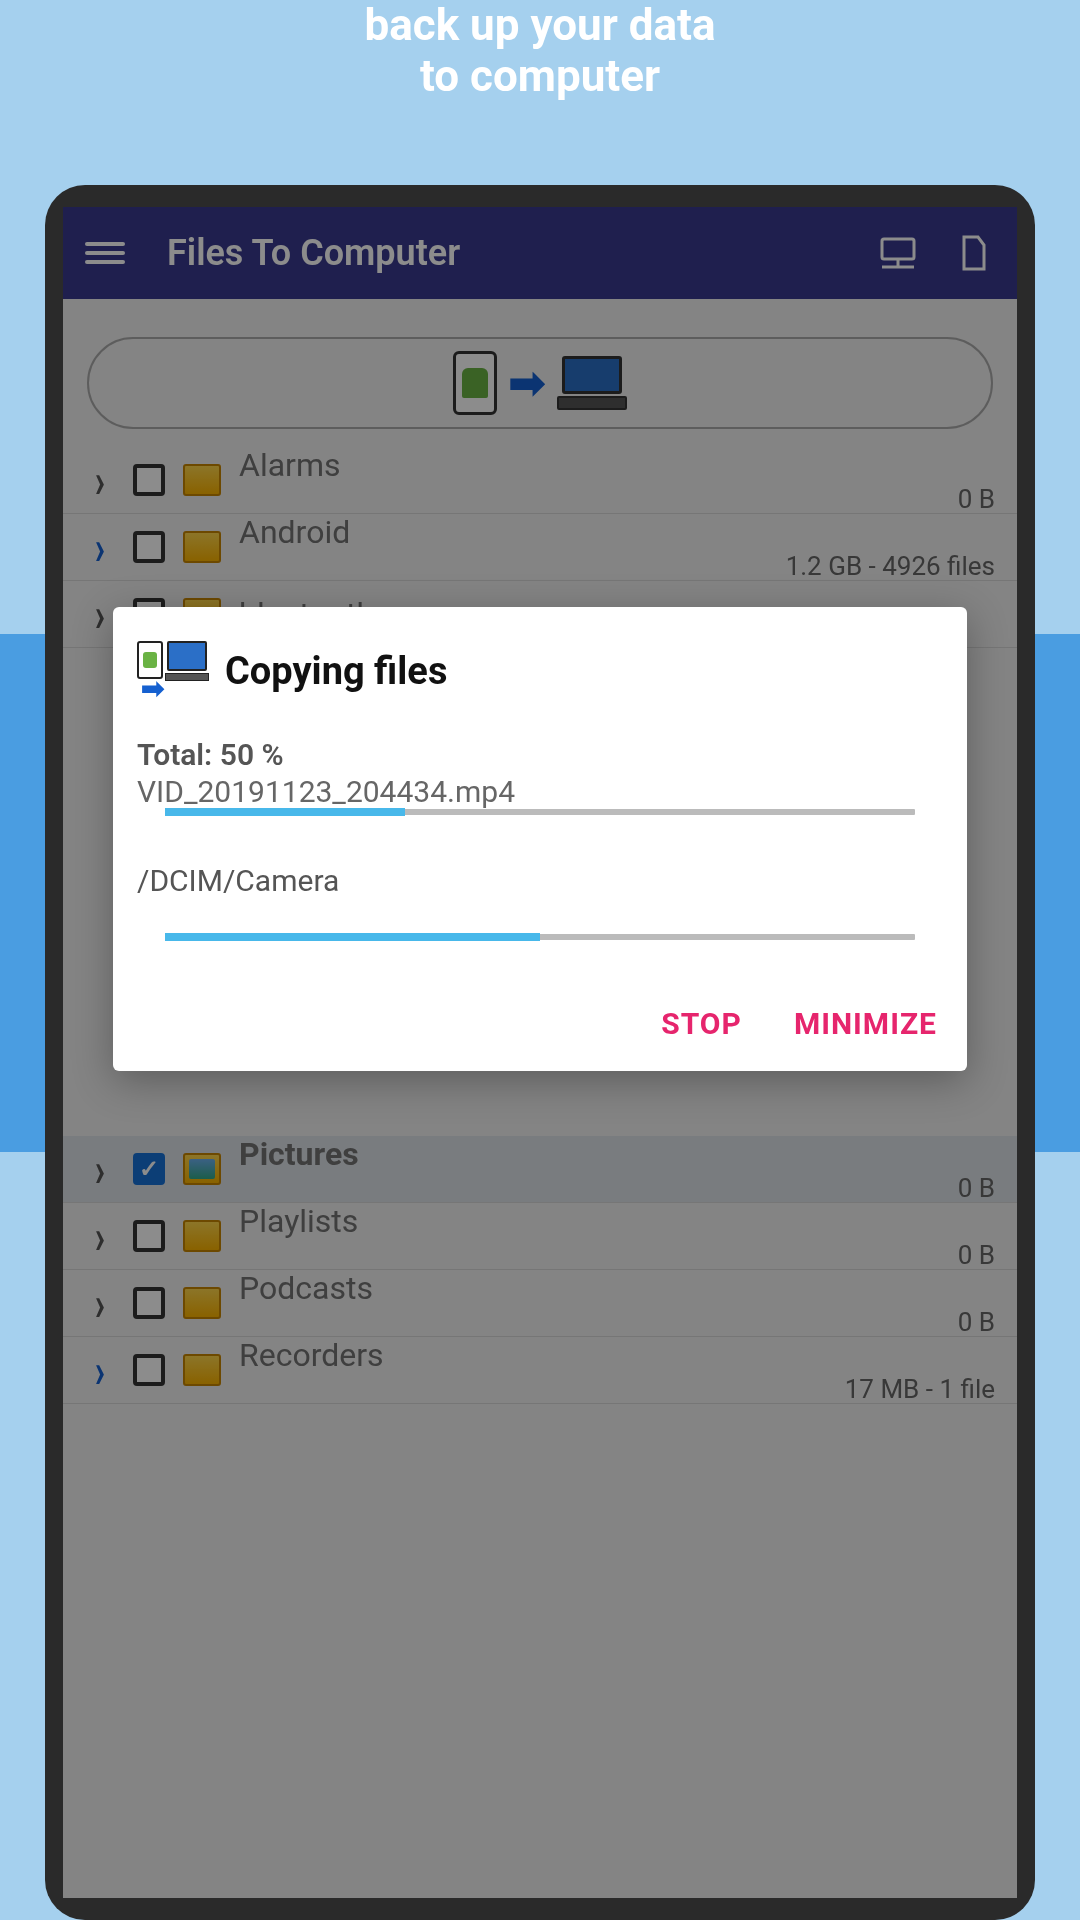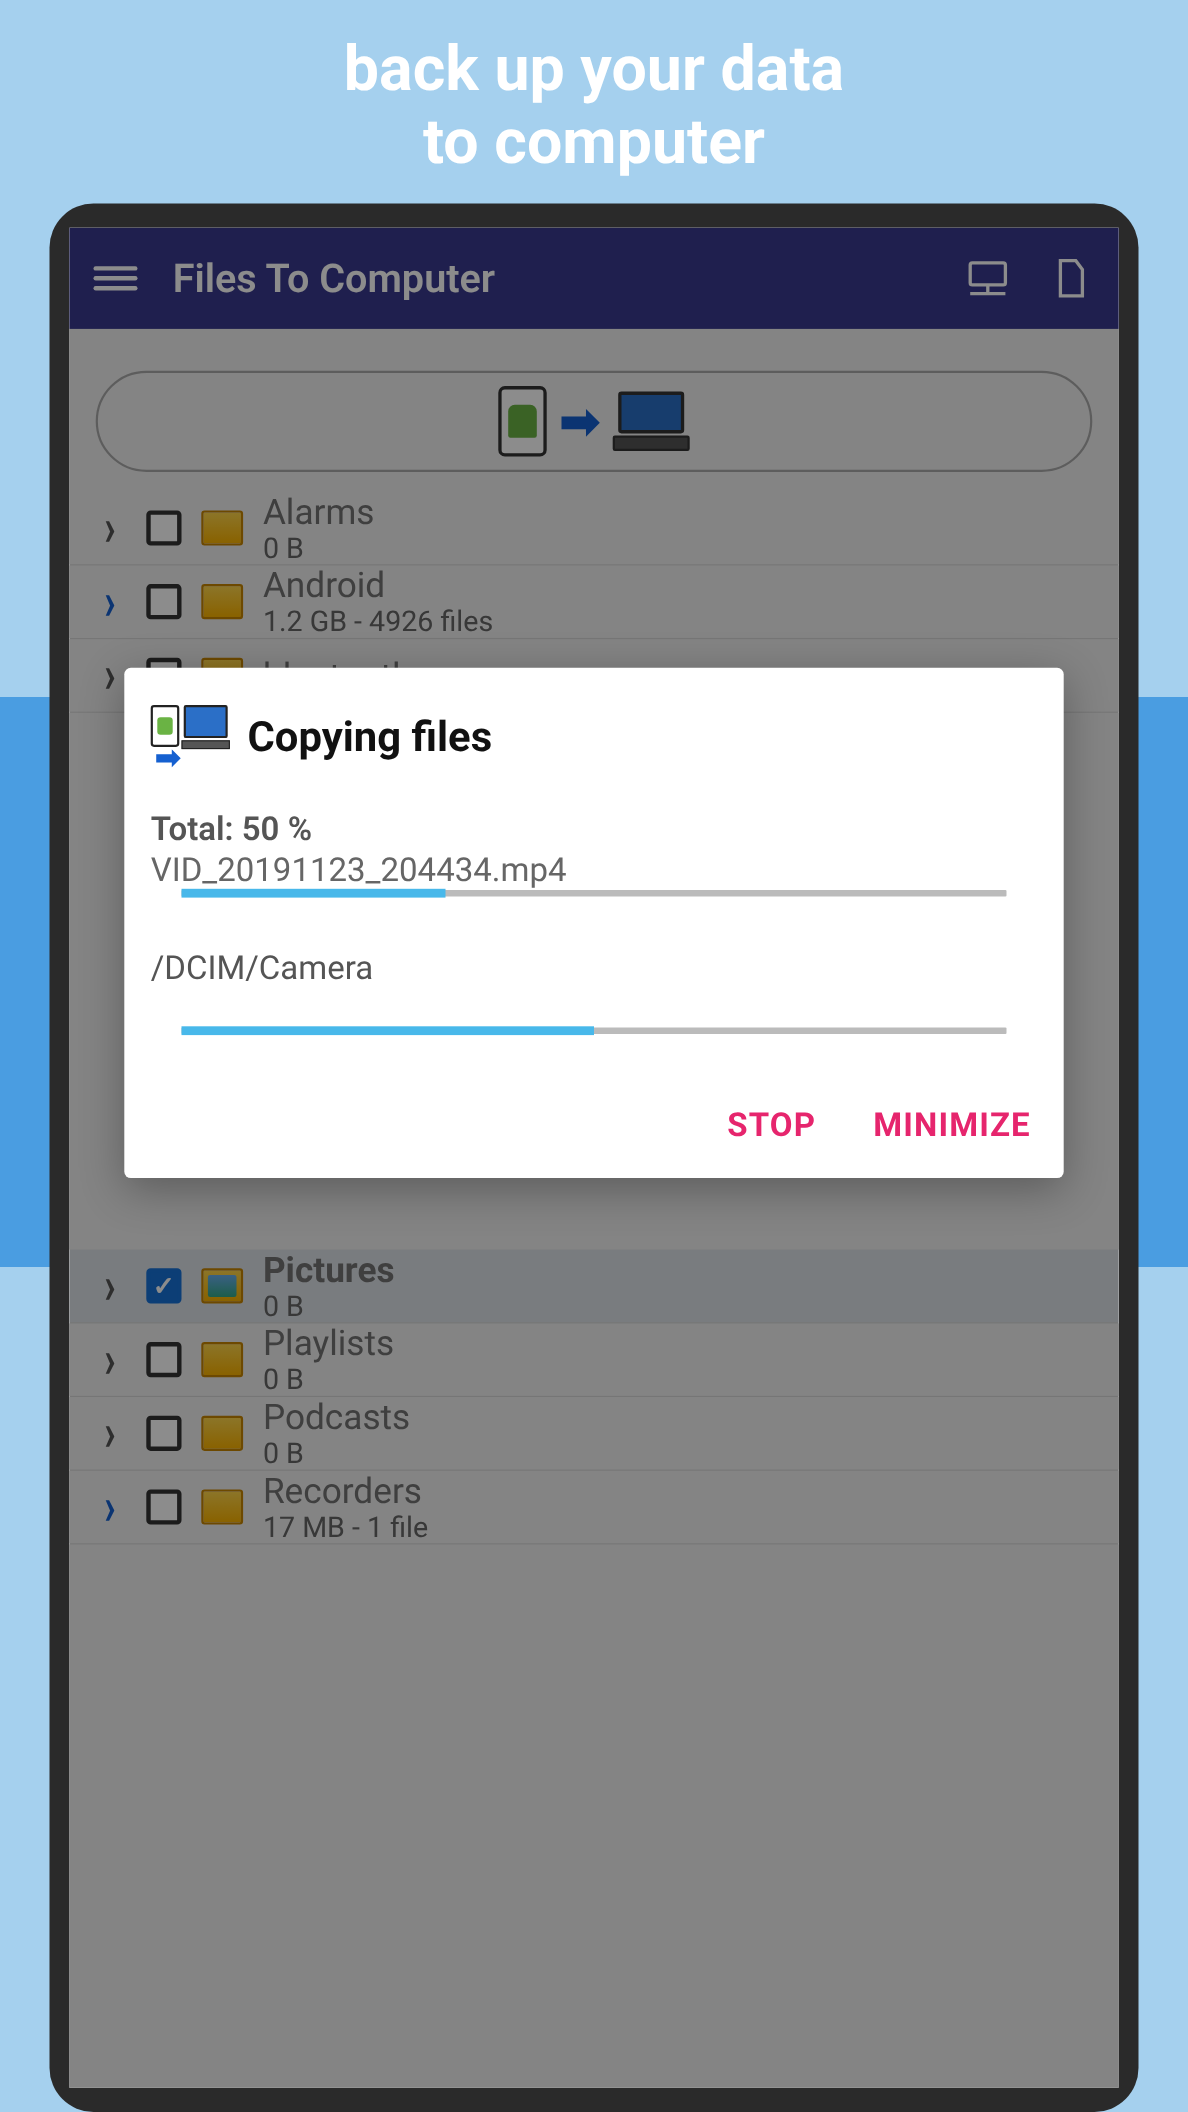--- a/index.html
+++ b/index.html
@@ -7,23 +7,22 @@
   
   .page-bg {
     width: 100%; height: 100%;
     background: linear-gradient(to bottom, #a5d0ee 0%, #a5d0ee 33%, #4a9de1 33%, #4a9de1 60%, #a5d0ee 60%, #a5d0ee 100%);
     position: relative;
   }
   
   .promo-title {
     text-align: center;
     color: white;
-    font-size: 57px;
+    font-size: 44px;
     font-weight: 700;
-    padding-top: 30px;
     line-height: 1.15;
   }
   
   .phone-frame {
     position: absolute;
     left: 45px;
     top: 185px;
     width: 990px;
     height: 1735px;
     background: #2a2a2a;
@@ -41,21 +40,21 @@
   .app-bar {
     background: #3a3a8e;
     height: 92px;
     display: flex;
     align-items: center;
     padding: 0 20px;
     gap: 30px;
   }
   .app-bar .hamburger { width: 44px; height: 44px; display:flex; flex-direction:column; justify-content:space-evenly; padding:6px 2px;}
   .app-bar .hamburger span { display:block; height:4px; background:#fff; border-radius:2px;}
-  .app-bar .title { color:#fff; font-size:36px; font-weight:600; flex:1; }
+  .app-bar .title { color:#fff; font-size:36px; font-weight:600; flex:1; margin-left:10px;}
   .app-bar .icon-btn { width:46px; height:46px; display:flex; align-items:center; justify-content:center; }
   .app-bar .icon-btn svg { width:40px; height:40px; stroke:#fff; fill:none; stroke-width:3;}
   
   .transfer-banner {
     margin: 38px 24px 18px;
     height: 92px;
     border: 2px solid #aaa;
     border-radius: 46px;
     display:flex; align-items:center; justify-content:center; gap:12px;
   }
@@ -78,21 +77,21 @@
   .file-row.selected .file-name { font-weight:700; }
   .chevron { font-size:34px; color:#555; font-weight:bold; width:30px; text-align:center;}
   .chevron.blue { color:#1560d0; }
   .chkbox { width:32px; height:32px; border:4px solid #333; border-radius:4px; background:#fff; display:flex; align-items:center; justify-content:center;}
   .chkbox.checked { background:#1672d8; border-color:#1672d8; color:#fff; font-size:24px; font-weight:bold;}
   .folder-ico { width:38px; height:32px; background:linear-gradient(#ffd54a,#f9b200); border:2px solid #c78500; border-radius:3px; position:relative;}
   .folder-ico.pic { background:linear-gradient(#ffd54a,#f9b200); position:relative; overflow:hidden;}
   .folder-ico.pic::after { content:''; position:absolute; inset:4px; background:linear-gradient(#6bb0f0,#3a8); border-radius:2px;}
   .file-info { display:flex; flex-direction:column; flex:1;}
   .file-name { font-size:32px; color:#737373;}
-  .file-meta { font-size:26px; color:#666;}
+  .file-meta { font-size:26px; color:#666;text-align:right;}
   
   .scrim {
     position:absolute; inset:0; background:rgba(0,0,0,0.45);
   }
   
   .dialog {
     position:absolute;
     left:50px; right:50px;
     top:400px;
     background:#fff;

